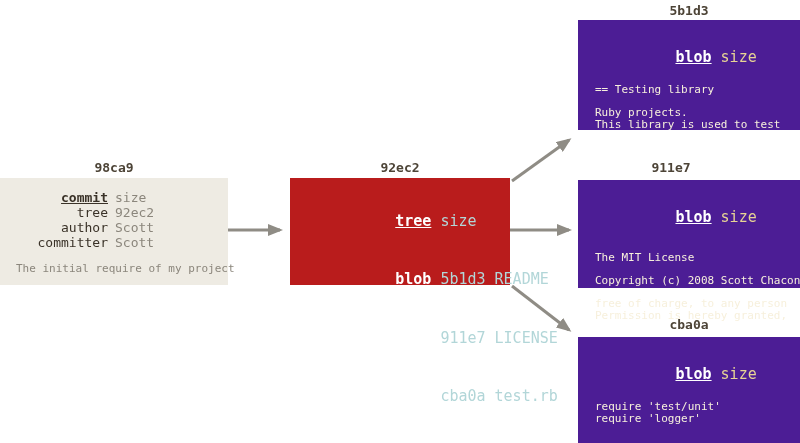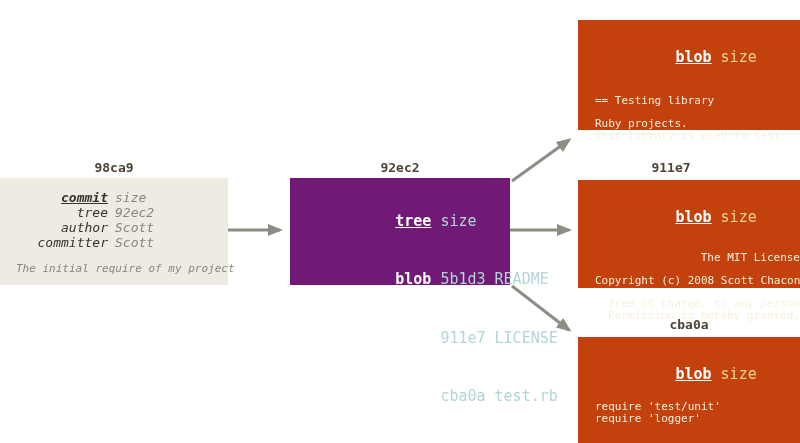--- a/index.html
+++ b/index.html
@@ -17,48 +17,48 @@
   }
   #label-commit { left:0;     top:160px; width:228px; }
   #label-tree   { left:290px; top:160px; width:220px; }
   #label-blob1  { left:578px; top:3px;   width:222px; }
   #label-blob2  { left:560px; top:160px; width:222px; }
   #label-blob3  { left:578px; top:317px; width:222px; }
 
   .box { position:absolute; box-sizing:border-box; }
 
   
-  .commit-box { left:0; top:178px; width:228px; height:107px; background:#EEEBE3;font-style:italic; }
+  .commit-box { left:0; top:178px; width:228px; height:107px; background:#EEEBE3; }
   .commit-rows { padding-top:12px; }
   .crow { display:flex; font-size:13px; line-height:15px; white-space:pre; }
   .ckey { width:108px; text-align:right; color:#3A3228; }
   .ckey.em { font-weight:bold; text-decoration:underline; }
   .cval { margin-left:7px; color:#8B867C; }
   .cmsg { position:absolute; left:16px; bottom:10px; font-size:11px; line-height:13px; color:#8B867C; white-space:pre; }
 
   
-  .tree-box { left:290px; top:178px; width:220px; height:107px; background:#701a75; }
+  .tree-box { left:290px; top:178px; width:220px; height:107px; background:#b91c1c; }
   .tree-rows { padding:14px 0 0 33px; }
   .trow { font-size:15px; line-height:19.5px; white-space:pre; }
   .tkey { color:#FFFFFF; font-weight:bold; }
   .tkey.em { text-decoration:underline; }
   .trest { color:#B2D6D8; margin-left:9px; }
 
   
-  .blob-box { left:578px; width:222px; background:#c2410c; }
+  .blob-box { left:578px; width:222px; background:#4c1d95; }
   #blob1 { top:20px;  height:110px; }
   #blob2 { top:180px; height:108px; }
   #blob3 { top:337px; height:106px; }
   .blob-header { margin-top:10px; text-align:center; font-size:15px; line-height:18px; white-space:pre; }
   .bkey  { color:#FFFFFF; font-weight:bold; text-decoration:underline; }
   .bsize { color:#E8D494; margin-left:9px; }
   .blob-body { font-size:11px; line-height:11.5px; color:#F7F0DC; padding-left:17px; }
   .blob-body .bline { min-height:11.5px; white-space:pre; }
-  #blob1 .blob-body { margin-top:11px; }
-  #blob2 .blob-body { margin-top:8px;text-align:right; }
+  #blob1 .blob-body { }
+  #blob2 .blob-body { margin-top:8px; }
   #blob3 .blob-body { margin-top:0px; }
 
   svg.arrows { position:absolute; left:0; top:0; width:800px; height:443px; pointer-events:none; }
 </style>
 </head>
 <body>
 
 <div class="canvas">
 
   <svg class="arrows" viewBox="0 0 800 443">
@@ -68,20 +68,21 @@
       </marker>
     </defs>
     <line x1="228" y1="230" x2="280" y2="230" stroke="#8F8C85" stroke-width="3" marker-end="url(#ah)"></line>
     <line x1="512" y1="181" x2="569" y2="140" stroke="#8F8C85" stroke-width="3" marker-end="url(#ah)"></line>
     <line x1="510" y1="230" x2="569" y2="230" stroke="#8F8C85" stroke-width="3" marker-end="url(#ah)"></line>
     <line x1="512" y1="286" x2="569" y2="330" stroke="#8F8C85" stroke-width="3" marker-end="url(#ah)"></line>
   </svg>
 
   <div class="obj-label" id="label-commit">98ca9</div>
   <div class="obj-label" id="label-tree">92ec2</div>
+  <div class="obj-label" id="label-blob1">5b1d3</div>
   <div class="obj-label" id="label-blob2">911e7</div>
   <div class="obj-label" id="label-blob3">cba0a</div>
 
   <div class="box commit-box">
     <div class="commit-rows">
       <div class="crow">
         <span class="ckey em">commit</span><span class="cval">size</span>
       </div>
       <div class="crow">
         <span class="ckey">tree</span><span class="cval">92ec2</span>

